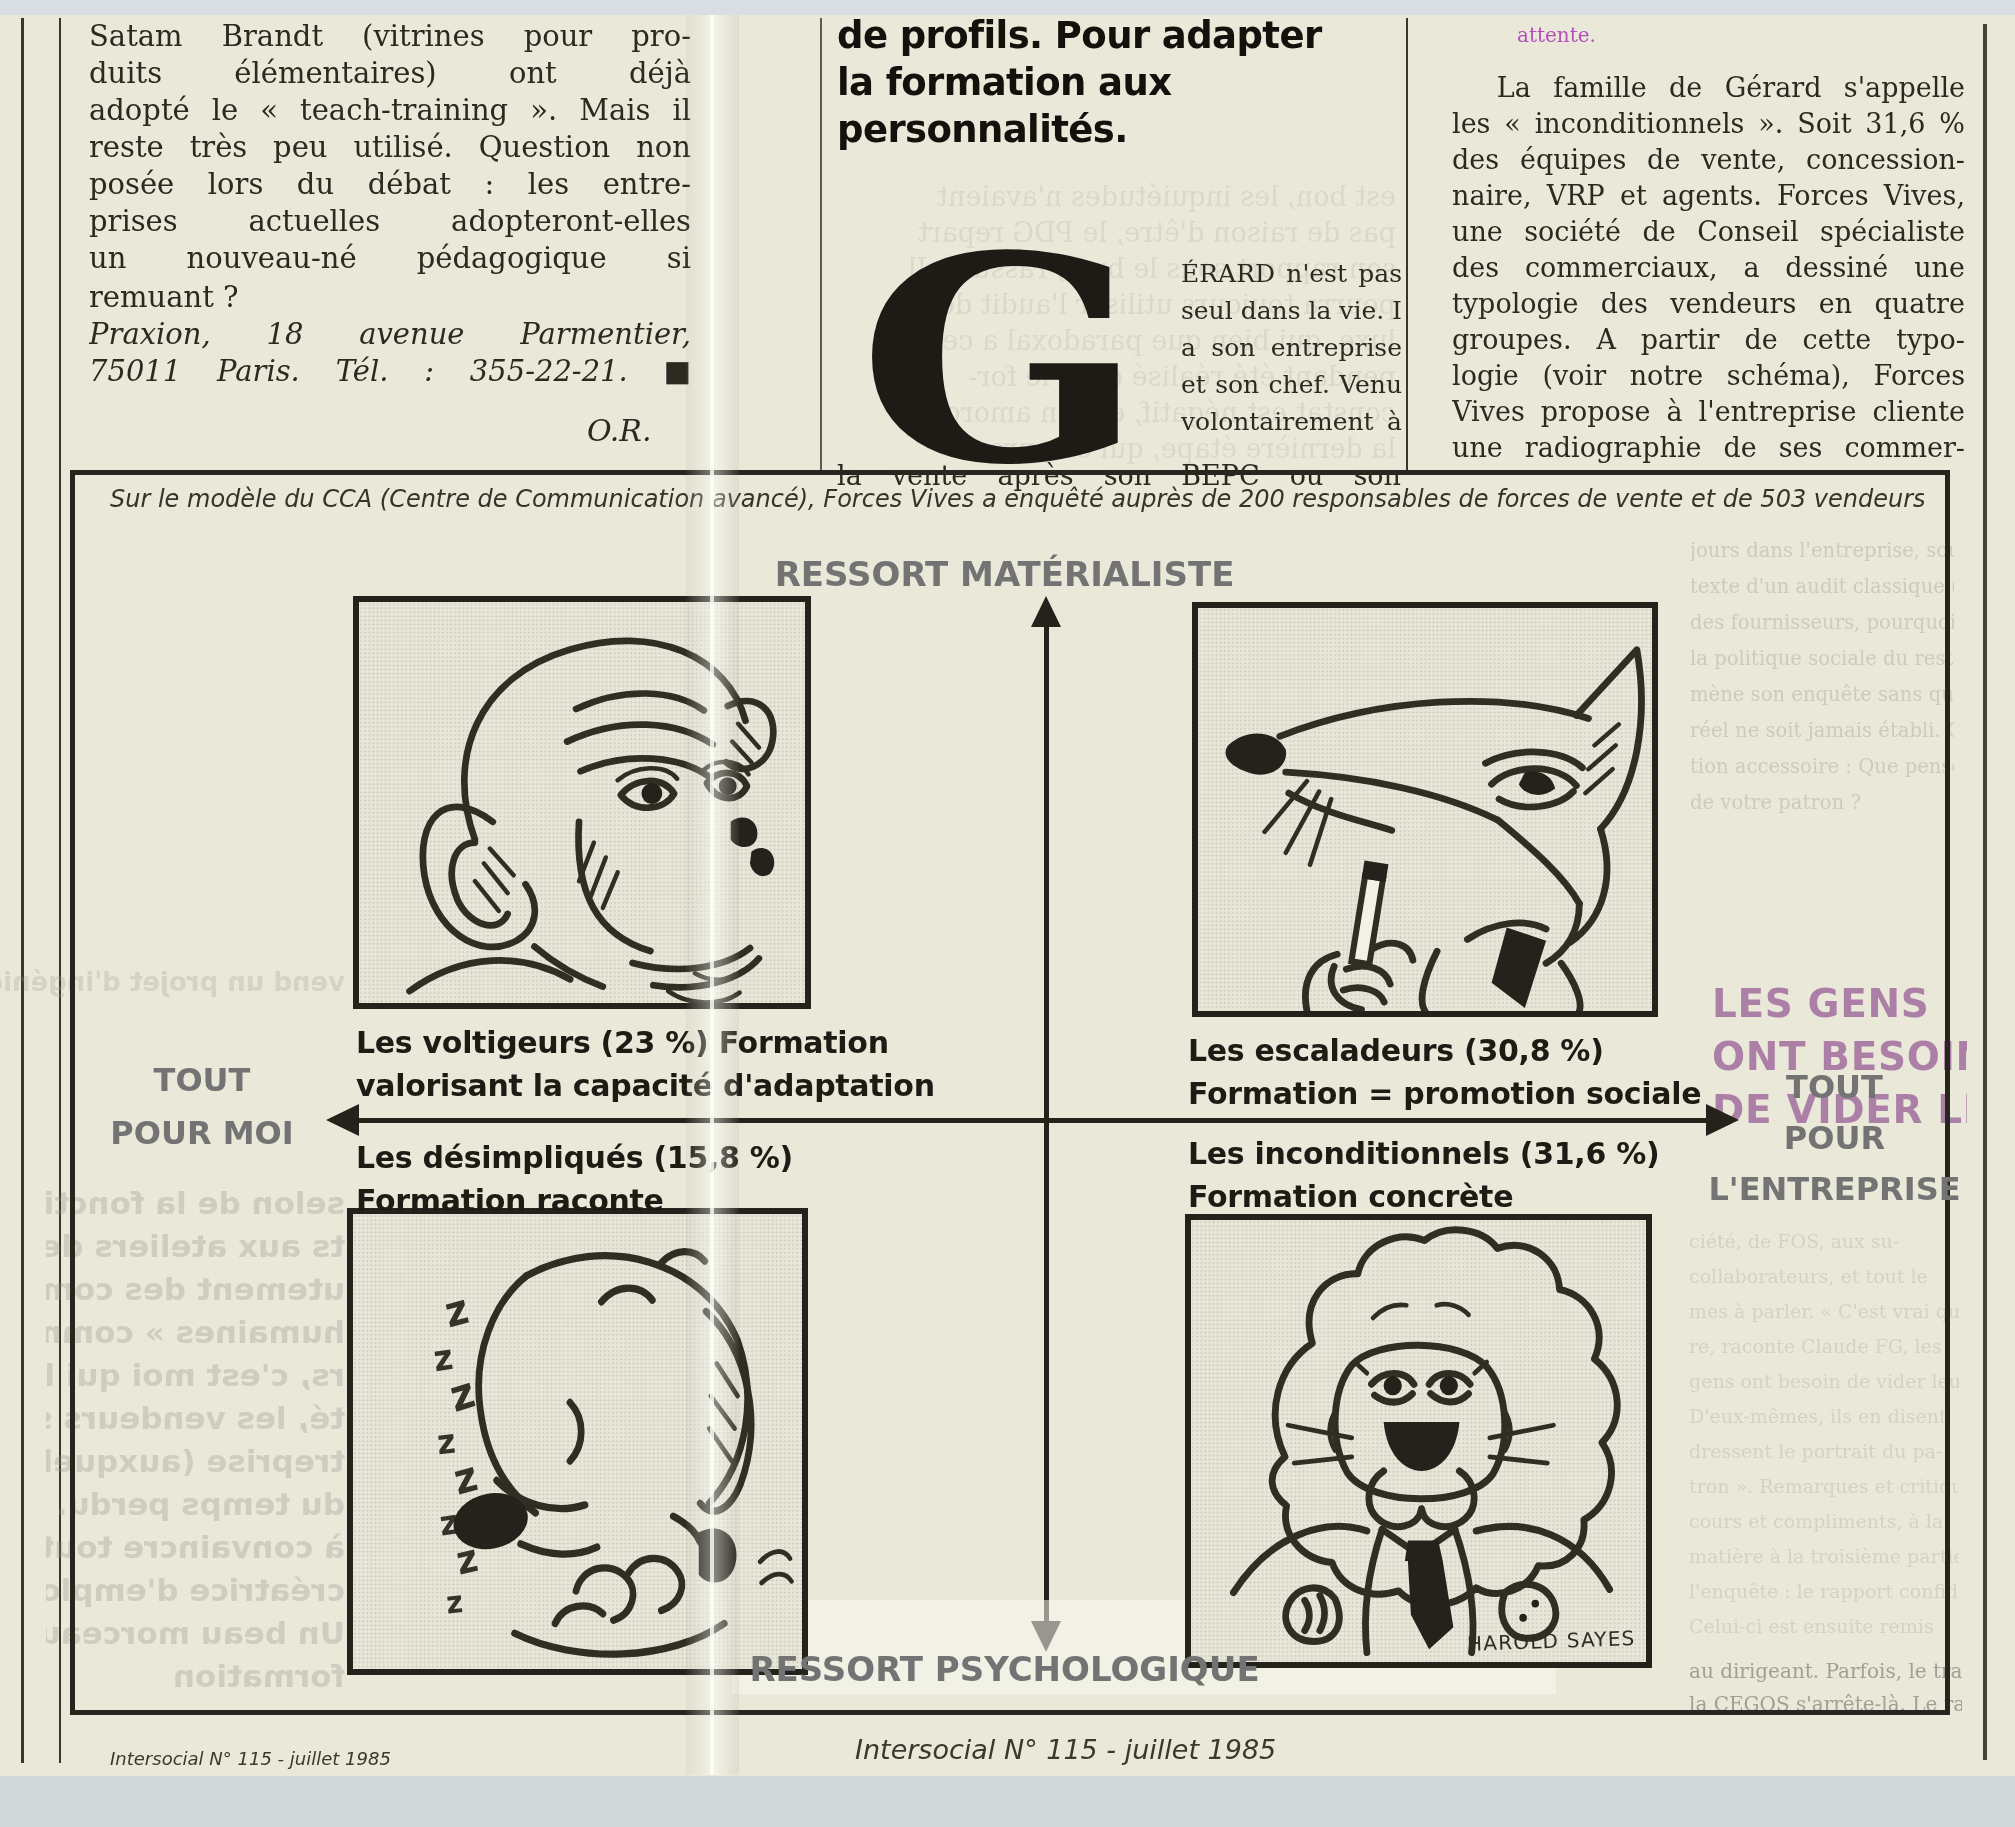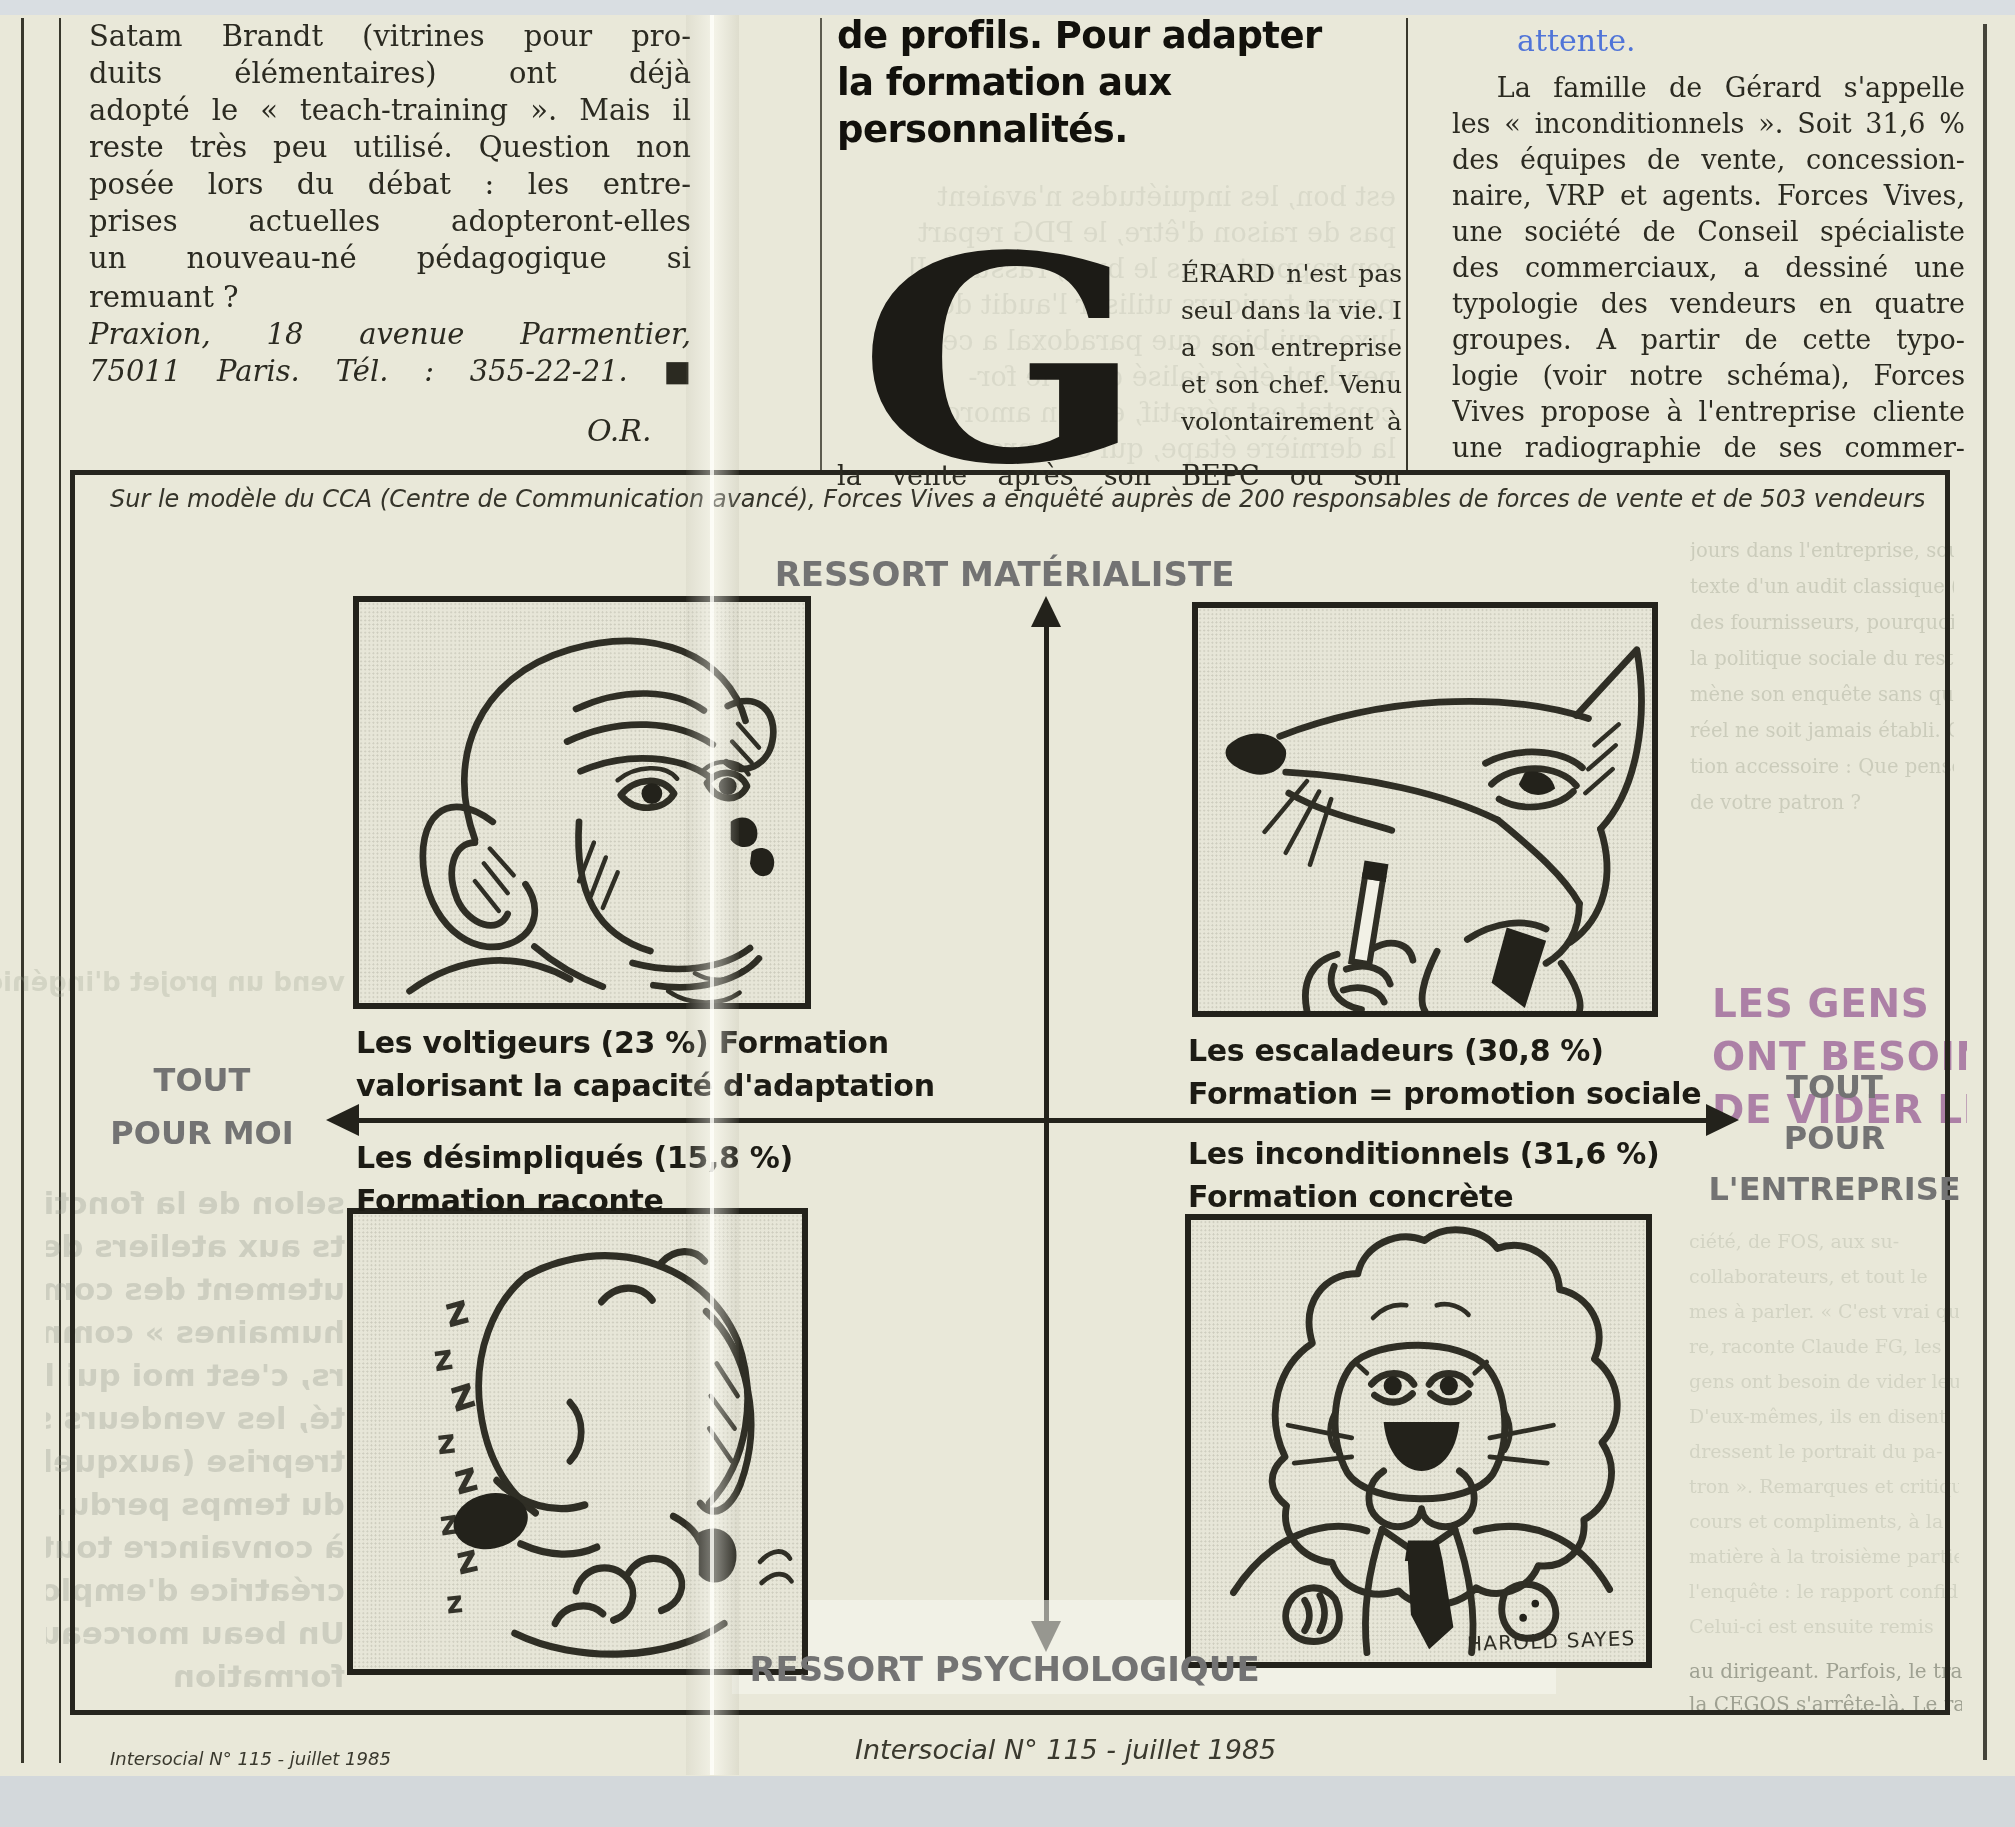--- a/index.html
+++ b/index.html
@@ -81,21 +81,21 @@
       <div>ÉRARD n'est pas</div>
       <div>seul dans la vie. Il</div>
       <div>a son entreprise</div>
       <div>et son chef. Venu</div>
       <div>volontairement à</div>
     </div>
   <div class="abs serif jl" style="left:837px;top:440px;width:564px;font-size:27px;line-height:36px;z-index:3;margin-top:18px;">
     <div>la vente après son BEPC ou son</div>
   </div>
 
-  <div class="abs serif" style="left:1517px;top:22.5px;font-size:30px;color:#1d4ed8;opacity:.75;z-index:3;">attente.</div>
+  <div class="abs serif" style="left:1517px;top:22.5px;font-size:20px;color:#a21caf;opacity:.75;z-index:3;">attente.</div>
   <div class="abs serif jl" style="left:1452px;top:70px;width:513px;font-size:27px;line-height:36px;z-index:3;">
       <div>&nbsp;&nbsp;La famille de Gérard s'appelle</div>
       <div>les « inconditionnels ». Soit 31,6 %</div>
       <div>des équipes de vente, concession-</div>
       <div>naire, VRP et agents. Forces Vives,</div>
       <div>une société de Conseil spécialiste</div>
       <div>des commerciaux, a dessiné une</div>
       <div>typologie des vendeurs en quatre</div>
       <div>groupes. A partir de cette typo-</div>
       <div>logie (voir notre schéma), Forces</div>

